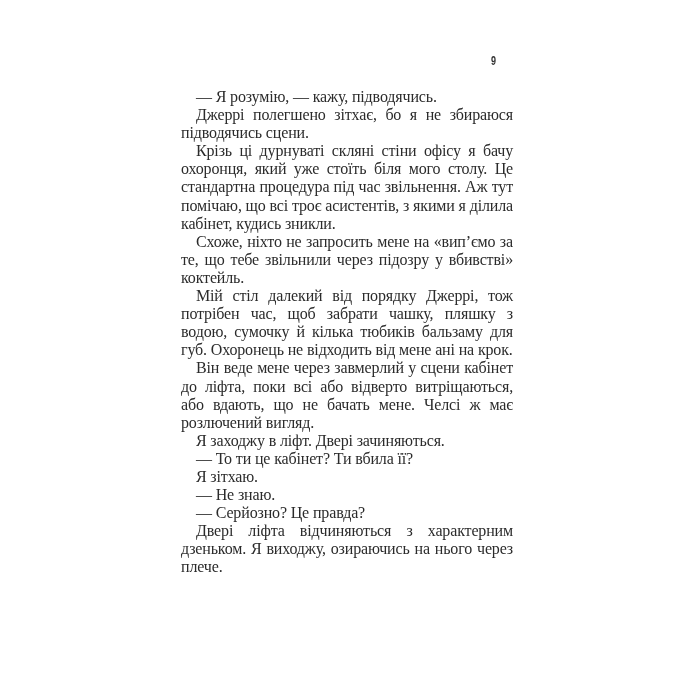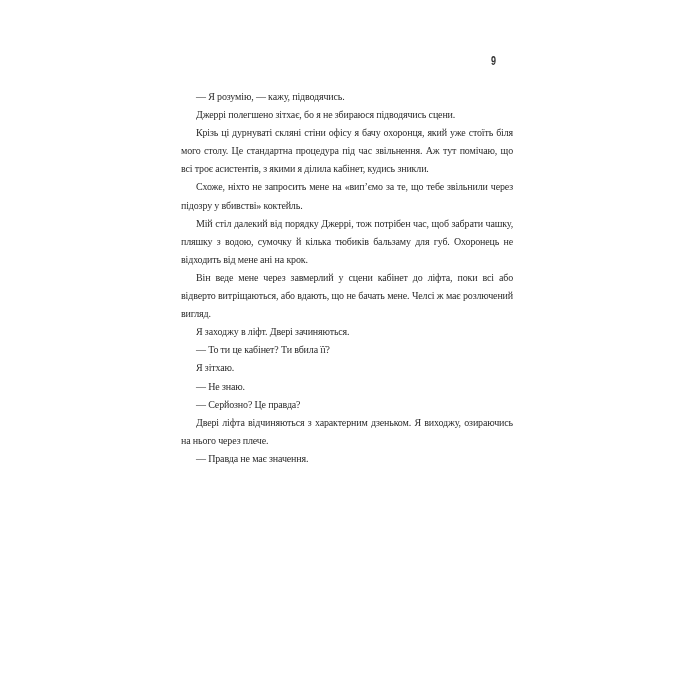--- a/index.html
+++ b/index.html
@@ -24,21 +24,21 @@
       font-size: 12px;
       color: #333;
       transform: scaleX(0.75);
       transform-origin: left top;
     }
     .text-block {
       position: absolute;
       left: 181px;
       top: 88px;
       width: 332px;
-      font-size: 10px;
+      font-size: 16px;
       line-height: 18.1px;
       letter-spacing: -0.15px;
     }
     .para {
       margin: 0;
       text-indent: 15px;
       text-align: justify;
       text-align-last: left;
     }
     .para .italic {
@@ -56,15 +56,14 @@
     <p class="para">Крізь ці дурнуваті скляні стіни офісу я бачу охоронця, який уже стоїть біля мого столу. Це стандартна процедура під час звільнення. Аж тут помічаю, що всі троє асистентів, з якими я ділила кабінет, кудись зникли.</p>
     <p class="para">Схоже, ніхто не запросить мене на «вип’ємо за те, що тебе звільнили через підозру у вбивстві» коктейль.</p>
     <p class="para">Мій стіл далекий від порядку Джеррі, тож потрібен час, щоб забрати чашку, пляшку з водою, сумочку й кілька тюбиків бальзаму для губ. Охоронець не відходить від мене ані на крок.</p>
     <p class="para">Він веде мене через завмерлий у сцени кабінет до ліфта, поки всі або відверто витріщаються, або вдають, що не бачать мене. Челсі ж має розлючений вигляд.</p>
     <p class="para">Я заходжу в ліфт. Двері зачиняються.</p>
     <p class="para">— То ти це кабінет? Ти вбила її?</p>
     <p class="para">Я зітхаю.</p>
     <p class="para">— Не знаю.</p>
     <p class="para">— Серйозно? Це правда?</p>
     <p class="para"><span>Двері ліфта відчиняються з характерним </span><span class="italic">дзеньком</span><span>. Я виходжу, озираючись на нього через плече.</span></p>
-    <p class="para">— Правда не має значення.</p>
   </div>
 </div>
 
 </body></html>

